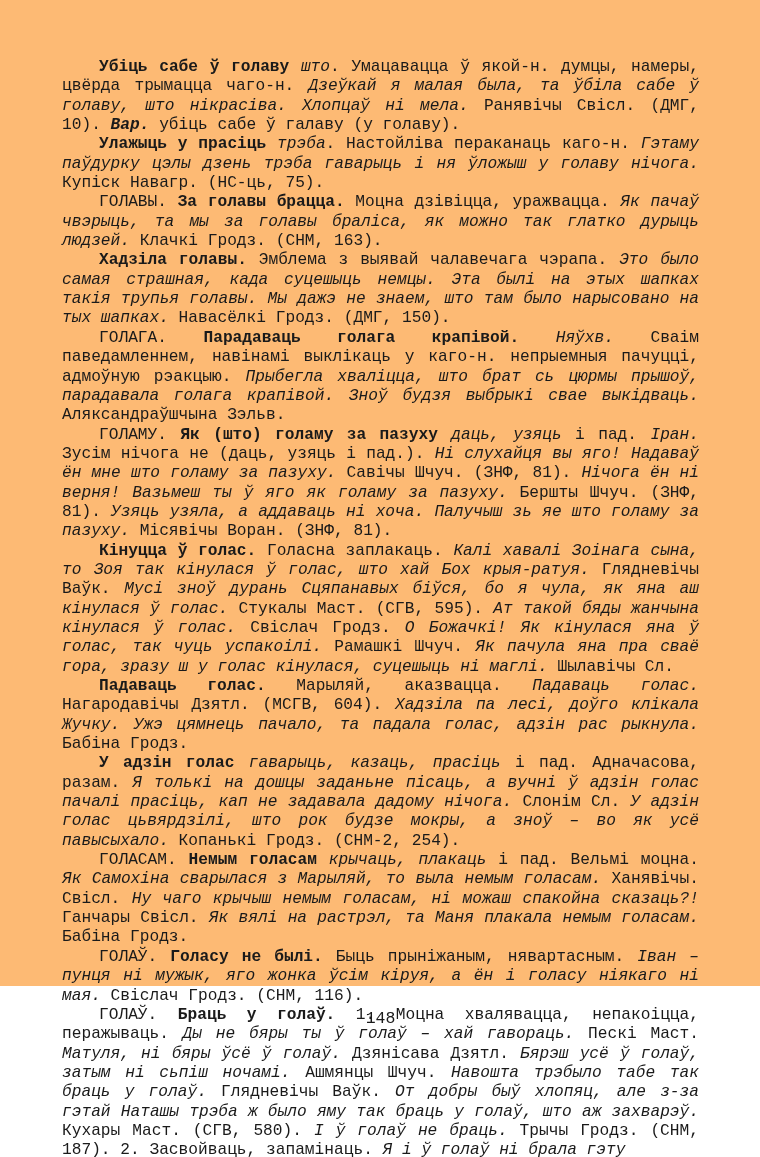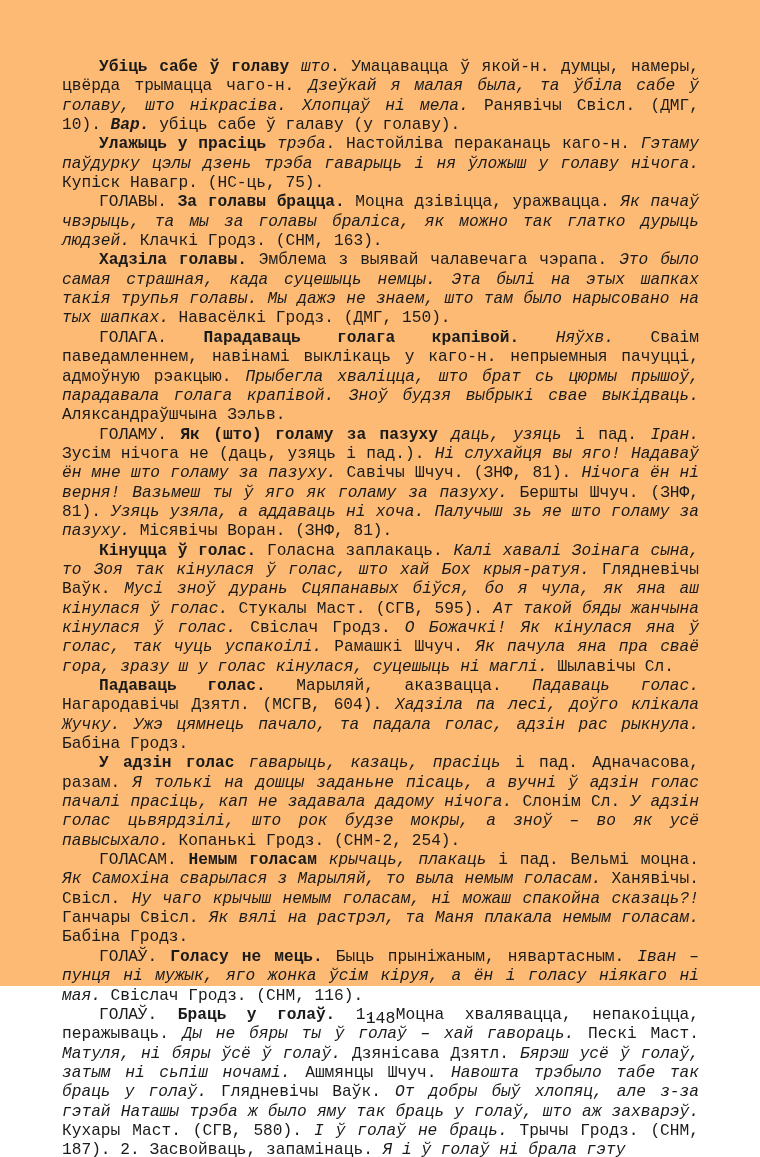--- a/index.html
+++ b/index.html
@@ -53,17 +53,17 @@
       <p class="para"><span class="run-b">Убіць сабе ў голаву </span><span class="run-i">што</span><span class="run-r">. Умацавацца ў якой-н. думцы, намеры, цвёрда трымацца чаго-н. </span><span class="run-i">Дзеўкай я малая была, та ўбіла сабе ў голаву, што нікрасіва. Хлопцаў ні мела.</span><span class="run-r"> Ранявічы Свісл. (ДМГ, 10). </span><span class="run-bi">Вар.</span><span class="run-r"> убіць сабе ў галаву (у голаву).</span></p>
       <p class="para"><span class="run-b">Улажыць у прасіць </span><span class="run-i">трэба</span><span class="run-r">. Настойліва пераканаць каго-н. </span><span class="run-i">Гэтаму паўдурку цэлы дзень трэба гаварыць і ня ўложыш у голаву нічога.</span><span class="run-r"> Купіск Навагр. (НС-ць, 75).</span></p>
       <p class="para"><span class="run-r">ГОЛАВЫ. </span><span class="run-b">За голавы брацца. </span><span class="run-r">Моцна дзівіцца, уражвацца. </span><span class="run-i">Як пачаў чвэрыць, та мы за голавы браліса, як можно так глатко дурыць людзей.</span><span class="run-r"> Клачкі Гродз. (СНМ, 163).</span></p>
       <p class="para"><span class="run-b">Хадзіла голавы. </span><span class="run-r">Эмблема з выявай чалавечага чэрапа. </span><span class="run-i">Это было самая страшная, када суцешыць немцы. Эта былі на этых шапках такія трупья голавы. Мы дажэ не знаем, што там было нарысовано на тых шапках.</span><span class="run-r"> Навасёлкі Гродз. (ДМГ, 150).</span></p>
       <p class="para"><span class="run-r">ГОЛАГА. </span><span class="run-b">Парадаваць голага крапівой. </span><span class="run-i">Няўхв.</span><span class="run-r"> Сваім паведамленнем, навінамі выклікаць у каго-н. непрыемныя пачуцці, адмоўную рэакцыю. </span><span class="run-i">Прыбегла хваліцца, што брат сь цюрмы прышоў, парадавала голага крапівой. Зноў будзя выбрыкі свае выкідваць.</span><span class="run-r"> Аляксандраўшчына Зэльв.</span></p>
       <p class="para"><span class="run-r">ГОЛАМУ. </span><span class="run-b">Як (што) голаму за пазуху </span><span class="run-i">даць, узяць</span><span class="run-r"> і пад. </span><span class="run-i">Іран.</span><span class="run-r"> Зусім нічога не (даць, узяць і пад.). </span><span class="run-i">Ні слухайця вы яго! Надаваў ён мне што голаму за пазуху.</span><span class="run-r"> Савічы Шчуч. (ЗНФ, 81). </span><span class="run-i">Нічога ён ні верня! Вазьмеш ты ў яго як голаму за пазуху.</span><span class="run-r"> Бершты Шчуч. (ЗНФ, 81). </span><span class="run-i">Узяць узяла, а аддаваць ні хоча. Палучыш зь яе што голаму за пазуху.</span><span class="run-r"> Місявічы Воран. (ЗНФ, 81).</span></p>
       <p class="para"><span class="run-b">Кінуцца ў голас. </span><span class="run-r">Голасна заплакаць. </span><span class="run-i">Калі хавалі Зоінага сына, то Зоя так кінулася ў голас, што хай Бох крыя-ратуя.</span><span class="run-r"> Глядневічы Ваўк. </span><span class="run-i">Мусі зноў дурань Сцяпанавых біўся, бо я чула, як яна аш кінулася ў голас.</span><span class="run-r"> Стукалы Маст. (СГВ, 595). </span><span class="run-i">Ат такой бяды жанчына кінулася ў голас.</span><span class="run-r"> Свіслач Гродз. </span><span class="run-i">О Божачкі! Як кінулася яна ў голас, так чуць успакоілі.</span><span class="run-r"> Рамашкі Шчуч. </span><span class="run-i">Як пачула яна пра сваё гора, зразу ш у голас кінулася, суцешыць ні маглі.</span><span class="run-r"> Шылавічы Сл.</span></p>
       <p class="para"><span class="run-b">Падаваць голас. </span><span class="run-r">Марыляй, аказвацца. </span><span class="run-i">Падаваць голас.</span><span class="run-r"> Нагародавічы Дзятл. (МСГВ, 604). </span><span class="run-i">Хадзіла па лесі, доўго клікала Жучку. Ужэ цямнець пачало, та падала голас, адзін рас рыкнула.</span><span class="run-r"> Бабіна Гродз.</span></p>
       <p class="para"><span class="run-b">У адзін голас </span><span class="run-i">гаварыць, казаць, прасіць</span><span class="run-r"> і пад. Адначасова, разам. </span><span class="run-i">Я толькі на дошцы заданьне пісаць, а вучні ў адзін голас пачалі прасіць, кап не задавала дадому нічога.</span><span class="run-r"> Слонім Сл. </span><span class="run-i">У адзін голас цьвярдзілі, што рок будзе мокры, а зноў – во як усё павысыхало.</span><span class="run-r"> Копанькі Гродз. (СНМ-2, 254).</span></p>
       <p class="para"><span class="run-r">ГОЛАСАМ. </span><span class="run-b">Немым голасам </span><span class="run-i">крычаць, плакаць</span><span class="run-r"> і пад. Вельмі моцна. </span><span class="run-i">Як Самохіна сварылася з Марыляй, то выла немым голасам.</span><span class="run-r"> Ханявічы. Свісл. </span><span class="run-i">Ну чаго крычыш немым голасам, ні можаш спакойна сказаць?!</span><span class="run-r"> Ганчары Свісл. </span><span class="run-i">Як вялі на растрэл, та Маня плакала немым голасам.</span><span class="run-r"> Бабіна Гродз.</span></p>
-      <p class="para"><span class="run-r">ГОЛАЎ. </span><span class="run-b">Голасу не мець. </span><span class="run-r">Быць прыніжаным, нявартасным. </span><span class="run-i">Іван – пунця ні мужык, яго жонка ўсім кіруя, а ён і голасу ніякаго ні мая.</span><span class="run-r"> Свіслач Гродз. (СНМ, 116).</span></p>
+      <p class="para"><span class="run-r">ГОЛАЎ. </span><span class="run-b">Голасу не былі. </span><span class="run-r">Быць прыніжаным, нявартасным. </span><span class="run-i">Іван – пунця ні мужык, яго жонка ўсім кіруя, а ён і голасу ніякаго ні мая.</span><span class="run-r"> Свіслач Гродз. (СНМ, 116).</span></p>
       <p class="para"><span class="run-r">ГОЛАЎ. </span><span class="run-b">Браць у голаў. </span><span class="run-r">1. Моцна хвалявацца, непакоіцца, перажываць. </span><span class="run-i">Ды не бяры ты ў голаў – хай гавораць.</span><span class="run-r"> Пескі Маст. </span><span class="run-i">Матуля, ні бяры ўсё ў голаў.</span><span class="run-r"> Дзянісава Дзятл. </span><span class="run-i">Бярэш усё ў голаў, затым ні сьпіш ночамі.</span><span class="run-r"> Ашмянцы Шчуч. </span><span class="run-i">Навошта трэбыло табе так браць у голаў.</span><span class="run-r"> Глядневічы Ваўк. </span><span class="run-i">От добры быў хлопяц, але з-за гэтай Наташы трэба ж было яму так браць у голаў, што аж захварэў.</span><span class="run-r"> Кухары Маст. (СГВ, 580). </span><span class="run-i">І ў голаў не браць.</span><span class="run-r"> Трычы Гродз. (СНМ, 187). 2. Засвойваць, запамінаць. </span><span class="run-i">Я і ў голаў ні брала гэту</span></p>
     </div>
   <div class="page-number">148</div>
 </div>
 
 </body></html>

